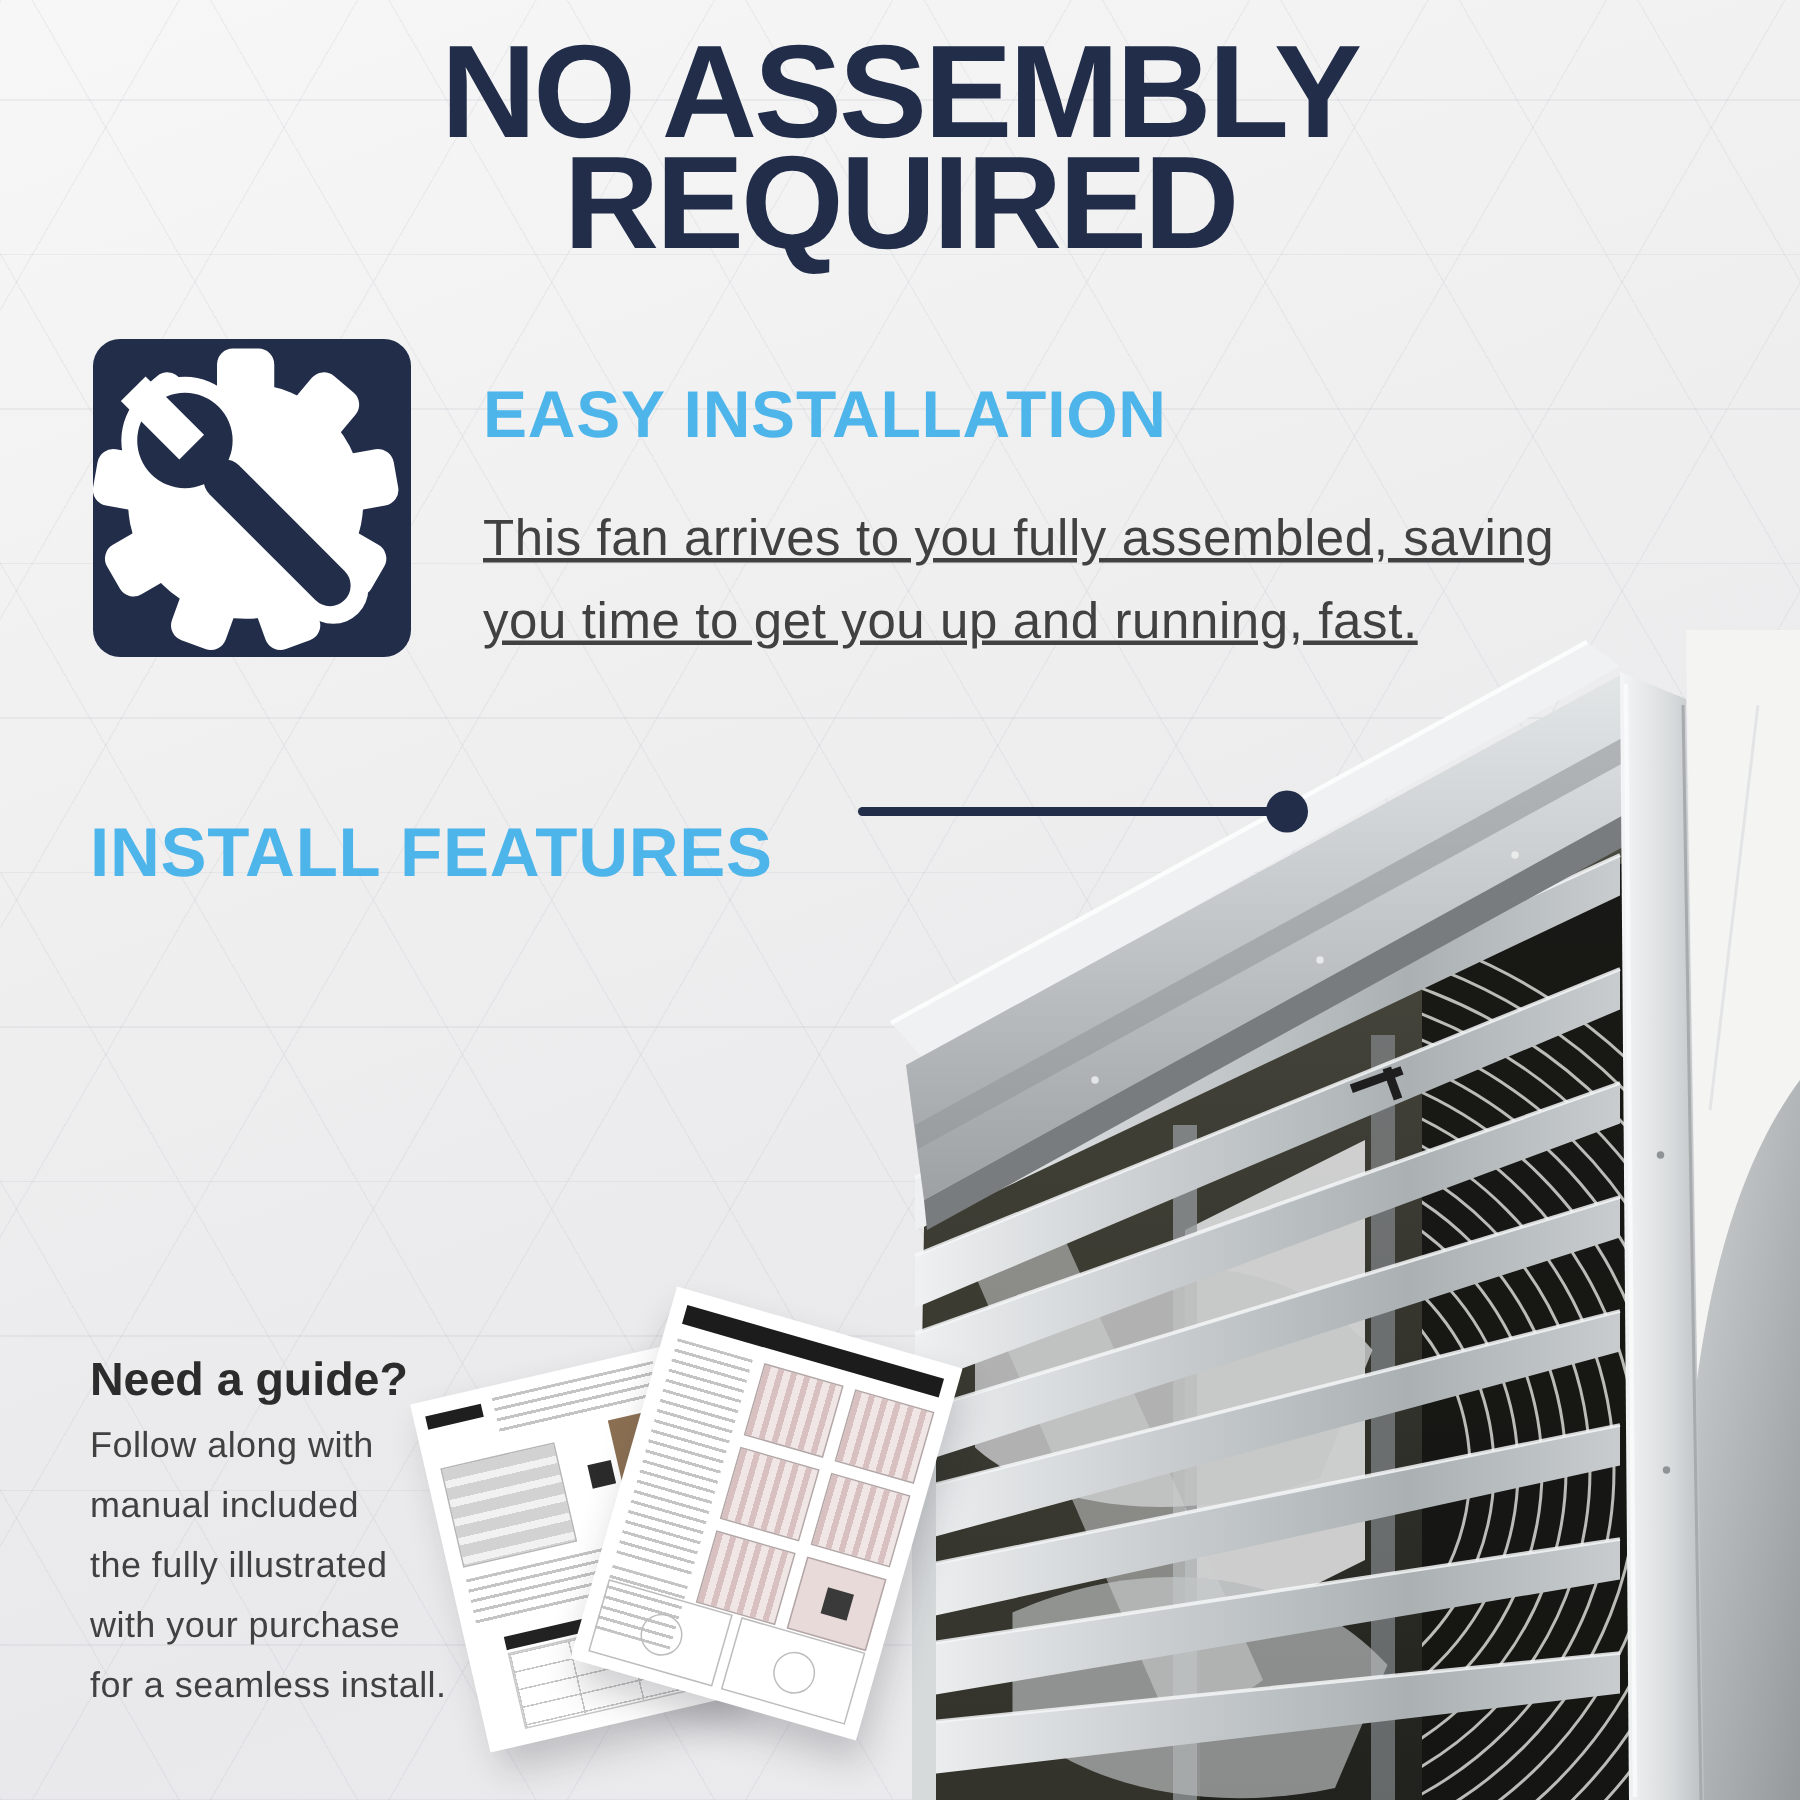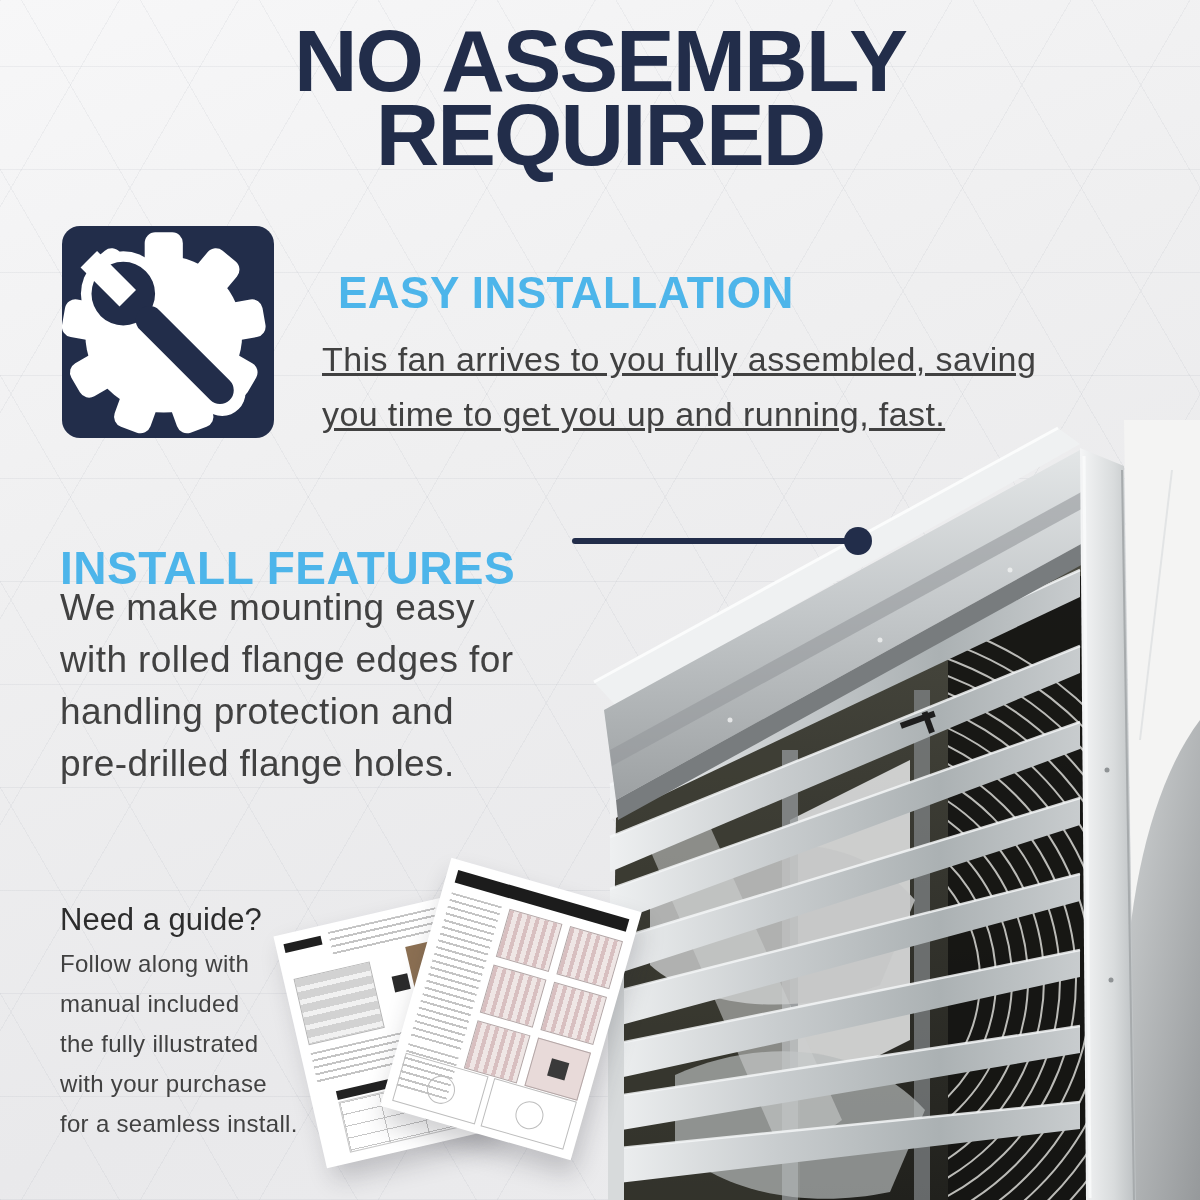--- a/index.html
+++ b/index.html
@@ -25,21 +25,21 @@
   
   .h-blue{position:absolute;color:#4db5ea;font-weight:bold;letter-spacing:.5px;white-space:nowrap;}
   .easy-h{left:322px;top:252px;font-size:44px;}
   .easy-body{position:absolute;left:322px;top:332px;font-size:34px;line-height:55px;color:#414141;letter-spacing:.4px;white-space:nowrap;text-decoration:underline;}
   
   .install-h{left:60px;top:541px;font-size:46px;}
   .callout-line{position:absolute;left:572px;top:538px;width:276px;height:6px;background:#222d4a;border-radius:3px;}
   .callout-dot{position:absolute;left:844px;top:527px;width:28px;height:28px;border-radius:50%;background:#222d4a;}
   .install-body{position:absolute;left:60px;top:582px;font-size:37px;line-height:52px;color:#414141;letter-spacing:.4px;white-space:nowrap;}
   
-  .guide-h{position:absolute;left:60px;top:902px;font-size:31px;font-weight:normal;color:#2c2c2c;}
+  .guide-h{position:absolute;left:60px;top:902px;font-size:31px;font-weight:bold;color:#2c2c2c;}
   .guide-body{position:absolute;left:60px;top:944px;font-size:24px;line-height:40px;color:#414141;letter-spacing:.3px;white-space:nowrap;}
   
   .fan{position:absolute;left:580px;top:420px;width:620px;height:780px;}
   .callout-line,.callout-dot{z-index:5;}
   
   .manual{position:absolute;left:296px;top:876px;width:334px;height:308px;z-index:4;}
   .page{position:absolute;background:#ffffff;box-shadow:6px 14px 24px rgba(40,40,48,.22);}
   .page.back{left:2px;top:38px;width:172px;height:238px;transform:rotate(-13deg);}
   .page.front{left:116px;top:4px;width:198px;height:258px;transform:rotate(16deg);}
   .lines{background:repeating-linear-gradient(180deg,#c4c4c4 0 2px,transparent 2px 7px);}
@@ -96,35 +96,29 @@
       <g transform="translate(48,51) rotate(-45)">
         <rect x="-11" y="-30" width="22" height="80" rx="11" fill="#ffffff"></rect>
         <circle cy="-27" r="20" fill="#ffffff"></circle>
         <circle cy="-27" r="15" fill="#222d4a"></circle>
         <rect x="-5.5" y="-50" width="11" height="26" fill="#ffffff"></rect>
         <rect x="-6.5" y="-16" width="13" height="60" rx="6.5" fill="#222d4a"></rect>
       </g>
     </svg>
   </div>
 
-  <h2 class="h-blue easy-h" style="margin:16px">EASY INSTALLATION</h2>
+  <h2 class="h-blue easy-h" style="margin:0">EASY INSTALLATION</h2>
   <div class="easy-body">
     <div>This fan arrives to you fully assembled, saving</div>
     <div>you time to get you up and running, fast.</div>
   </div>
 
   <h2 class="h-blue install-h" style="margin:0">INSTALL FEATURES</h2>
   <div class="callout-line"></div>
   <div class="callout-dot"></div>
-  <div class="install-body">
-    <div>We make mounting easy</div>
-    <div>with rolled flange edges for</div>
-    <div>handling protection and</div>
-    <div>pre-drilled flange holes.</div>
-  </div>
 
   <svg class="fan" viewBox="0 0 620 780" role="img" aria-label="Galvanized louvered exhaust fan shown fully assembled, angled view">
     <defs>
       <linearGradient id="chanGrad" x1="0" y1="0" x2="0" y2="1">
         <stop offset="0" stop-color="#e3e6e7"></stop>
           <stop offset=".45" stop-color="#c4c8ca"></stop>
           <stop offset="1" stop-color="#9da1a3"></stop>
       </linearGradient>
       <linearGradient id="slatGrad" x1="0" y1="0" x2="1" y2="0">
         <stop offset="0" stop-color="#eef0f1"></stop>

